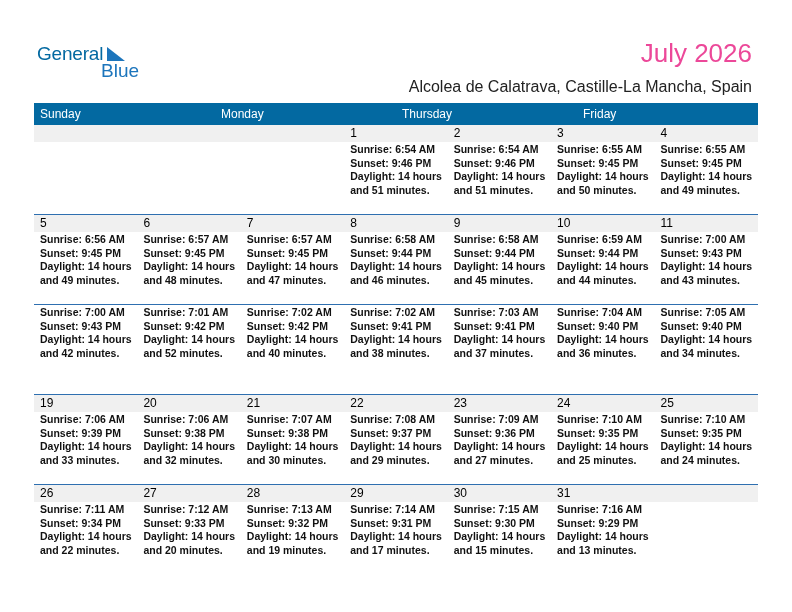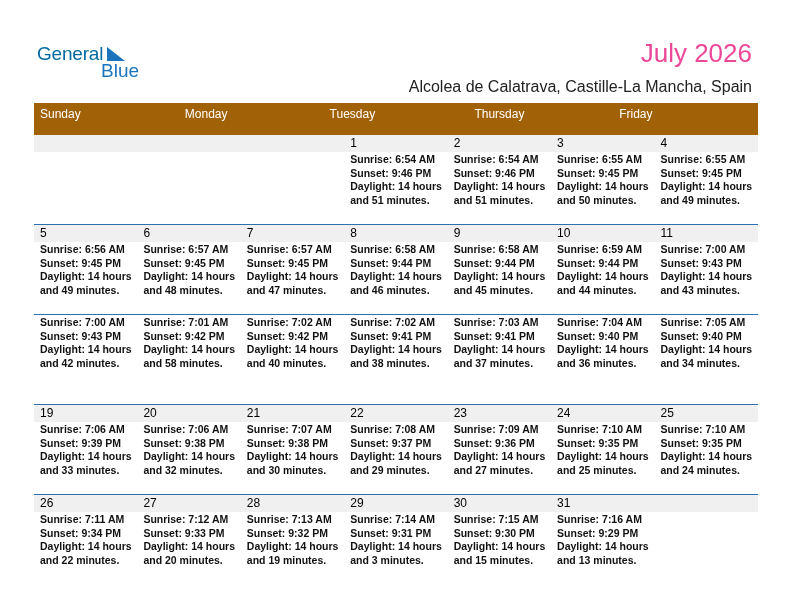--- a/index.html
+++ b/index.html
@@ -4,21 +4,21 @@
 <style>
   html, body { margin: 0; padding: 0; background: #ffffff; }
   body { width: 792px; height: 612px; position: relative; overflow: hidden; font-family: "Liberation Sans", sans-serif; color: #000; }
   .logo { position: absolute; left: 37px; top: 43px; width: 100px; height: 40px; }
   .logo-general { position: absolute; left: 0; top: 0; font-size: 19px; color: #0369a1; letter-spacing: -0.2px; line-height: 22px; }
   .logo-blue { position: absolute; left: 64px; top: 17px; font-size: 19px; color: #1c75bc; line-height: 22px; }
   .logo-tri { position: absolute; left: 70px; top: 4px; width: 0; height: 0; border-bottom: 14px solid #1c75bc; border-right: 18px solid transparent; }
   .title { position: absolute; right: 40px; top: 38px; font-size: 26px; color: #ec4899; }
   .subtitle { position: absolute; right: 40px; top: 78px; font-size: 16px; color: #222; }
   .cal { position: absolute; left: 34px; top: 103px; width: 724px; }
-  .hdr { display: flex; background: #a16207; height: 32px; }
+  .hdr { display: flex; background: #0369a1; height: 22px; }
   .hdr div { flex: 1; color: #fff; font-size: 12px; line-height: 22px; padding-left: 6px; box-sizing: border-box; }
   .week { border-top: 1px solid #2e6fb0; height: 89px; position: relative; }
   .week:first-of-type { border-top: none; }
   .daynums { display: flex; background: #f0f0f0; height: 17px; }
   .daynums div { flex: 1; font-size: 12px; line-height: 17px; padding-left: 6px; box-sizing: border-box; }
   .cells { display: flex; font-weight: bold; }
   .cell { flex: 1; padding-left: 6px; padding-top: 1px; box-sizing: border-box; font-size: 10.5px; line-height: 13.6px; color: #111; }
   .cell div { white-space: nowrap; }
 </style>
 </head>
@@ -30,21 +30,20 @@
   <span class="logo-blue">Blue</span>
 </div>
 
 <div class="title">July 2026</div>
 <div class="subtitle">Alcolea de Calatrava, Castille-La Mancha, Spain</div>
 
 <div class="cal">
   <div class="hdr">
     <div>Sunday</div>
     <div>Monday</div>
-    <div>Tuesday</div>
     <div>Thursday</div>
     <div>Friday</div>
   </div>
   <div id="weeks">
       <div class="week">
         <div class="daynums">
           <div></div>
           <div></div>
           <div></div>
           <div>1</div>
@@ -157,21 +156,21 @@
           <div class="cell">
             <div>Sunrise: 7:00 AM</div>
             <div>Sunset: 9:43 PM</div>
             <div>Daylight: 14 hours</div>
             <div>and 42 minutes.</div>
           </div>
           <div class="cell">
             <div>Sunrise: 7:01 AM</div>
             <div>Sunset: 9:42 PM</div>
             <div>Daylight: 14 hours</div>
-            <div>and 58 minutes.</div>
+            <div>and 52 minutes.</div>
           </div>
           <div class="cell">
             <div>Sunrise: 7:02 AM</div>
             <div>Sunset: 9:42 PM</div>
             <div>Daylight: 14 hours</div>
             <div>and 40 minutes.</div>
           </div>
           <div class="cell">
             <div>Sunrise: 7:02 AM</div>
             <div>Sunset: 9:41 PM</div>
@@ -279,21 +278,21 @@
           <div class="cell">
             <div>Sunrise: 7:13 AM</div>
             <div>Sunset: 9:32 PM</div>
             <div>Daylight: 14 hours</div>
             <div>and 19 minutes.</div>
           </div>
           <div class="cell">
             <div>Sunrise: 7:14 AM</div>
             <div>Sunset: 9:31 PM</div>
             <div>Daylight: 14 hours</div>
-            <div>and 3 minutes.</div>
+            <div>and 17 minutes.</div>
           </div>
           <div class="cell">
             <div>Sunrise: 7:15 AM</div>
             <div>Sunset: 9:30 PM</div>
             <div>Daylight: 14 hours</div>
             <div>and 15 minutes.</div>
           </div>
           <div class="cell">
             <div>Sunrise: 7:16 AM</div>
             <div>Sunset: 9:29 PM</div>

